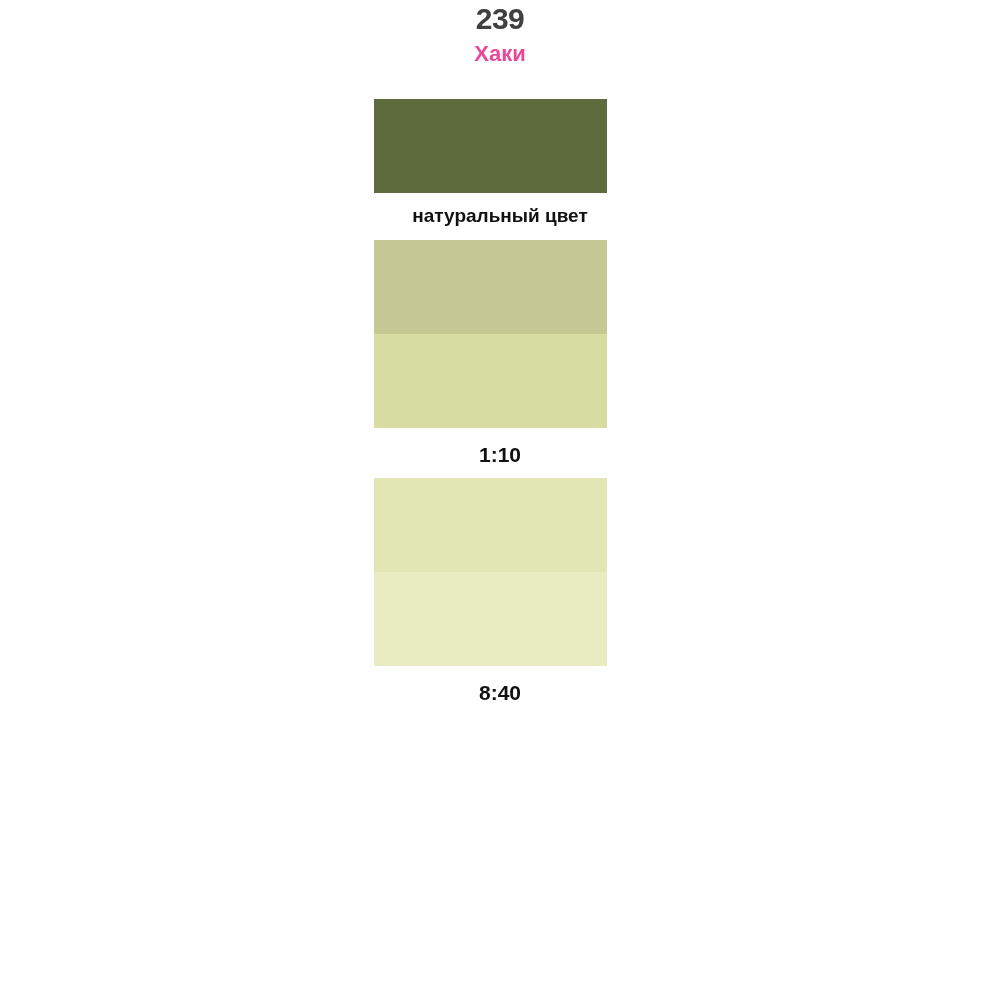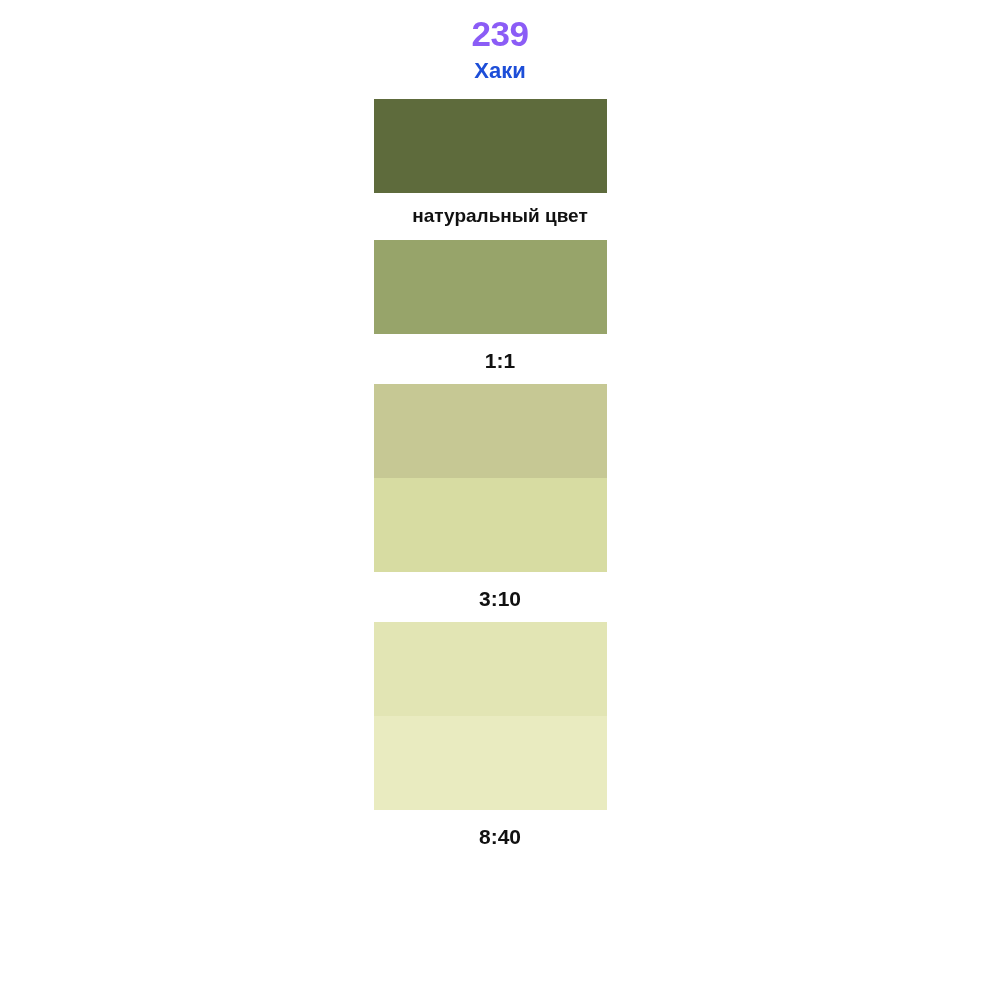--- a/index.html
+++ b/index.html
@@ -21,34 +21,34 @@
     background: #ffffff;
   }
   .header {
     position: absolute;
     top: 0;
     left: 0;
     width: 1000px;
     text-align: center;
   }
   .code-number {
-    font-size: 35px;
+    font-size: 30px;
     font-weight: bold;
     letter-spacing: -0.5px;
     line-height: 1;
-    padding-top: 16px;
-    color: #8b5cf6;
+    padding-top: 4px;
+    color: #404040;
     font-family: "Liberation Sans", sans-serif;
   }
   .color-name {
     font-size: 22px;
     font-weight: bold;
     line-height: 1;
     padding-top: 9px;
-    color: #1d4ed8;
+    color: #ec4899;
     font-family: "Liberation Sans", sans-serif;
   }
   .swatch-list {
     position: absolute;
     top: 99px;
     left: 0;
     width: 1000px;
   }
   .swatch-row {
     position: relative;
@@ -90,32 +90,28 @@
     <div class="color-name">Хаки</div>
   </div>
 
   <div class="swatch-list">
 
     <div class="swatch-row">
       <div class="swatch" style="background-color: rgb(94, 107, 60);"></div>
       <div class="swatch-label label-natural">натуральный цвет</div>
     </div>
 
-    <div class="swatch-row">
-      <div class="swatch" style="background-color: rgb(151, 164, 106);"></div>
-      <div class="swatch-label label-ratio">1:1</div>
-    </div>
 
     <div class="swatch-row">
       <div class="swatch" style="background-color: rgb(198, 200, 148);"></div>
     </div>
 
     <div class="swatch-row">
       <div class="swatch" style="background-color: rgb(215, 220, 162);"></div>
-      <div class="swatch-label label-ratio">3:10</div>
+      <div class="swatch-label label-ratio">1:10</div>
     </div>
 
     <div class="swatch-row">
       <div class="swatch" style="background-color: rgb(226, 229, 180);"></div>
     </div>
 
     <div class="swatch-row">
       <div class="swatch" style="background-color: rgb(233, 235, 192);"></div>
       <div class="swatch-label label-ratio">8:40</div>
     </div>

